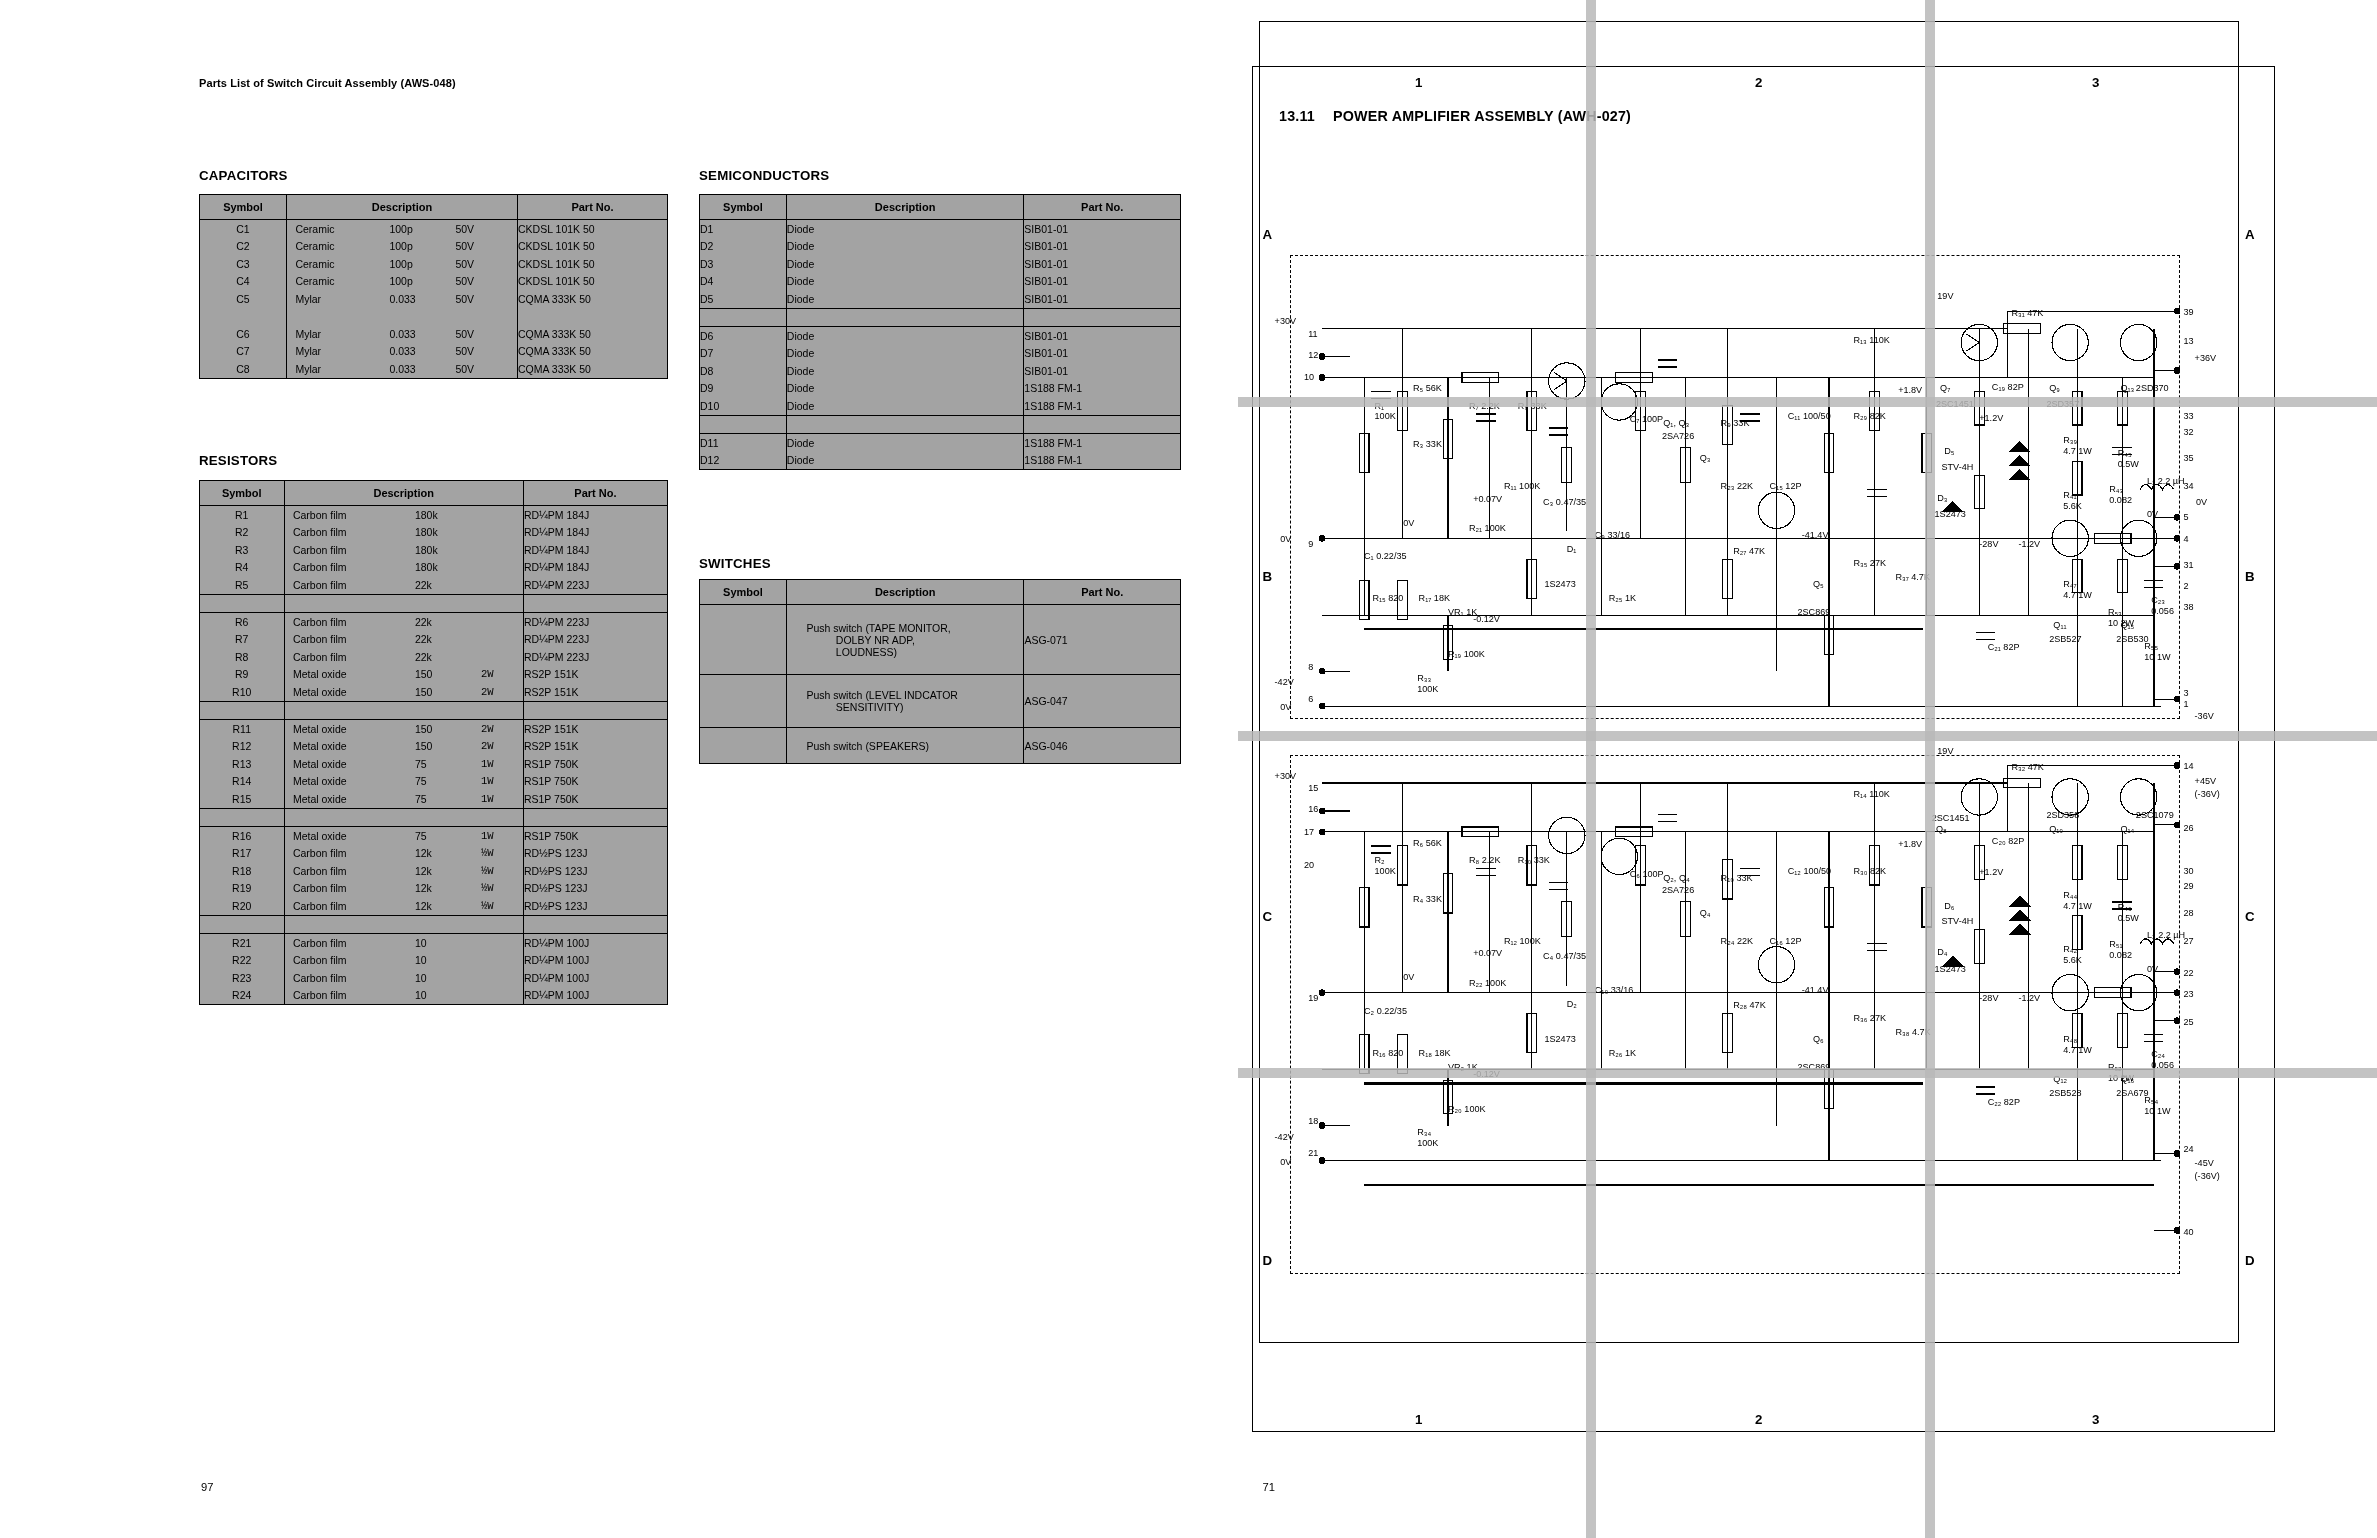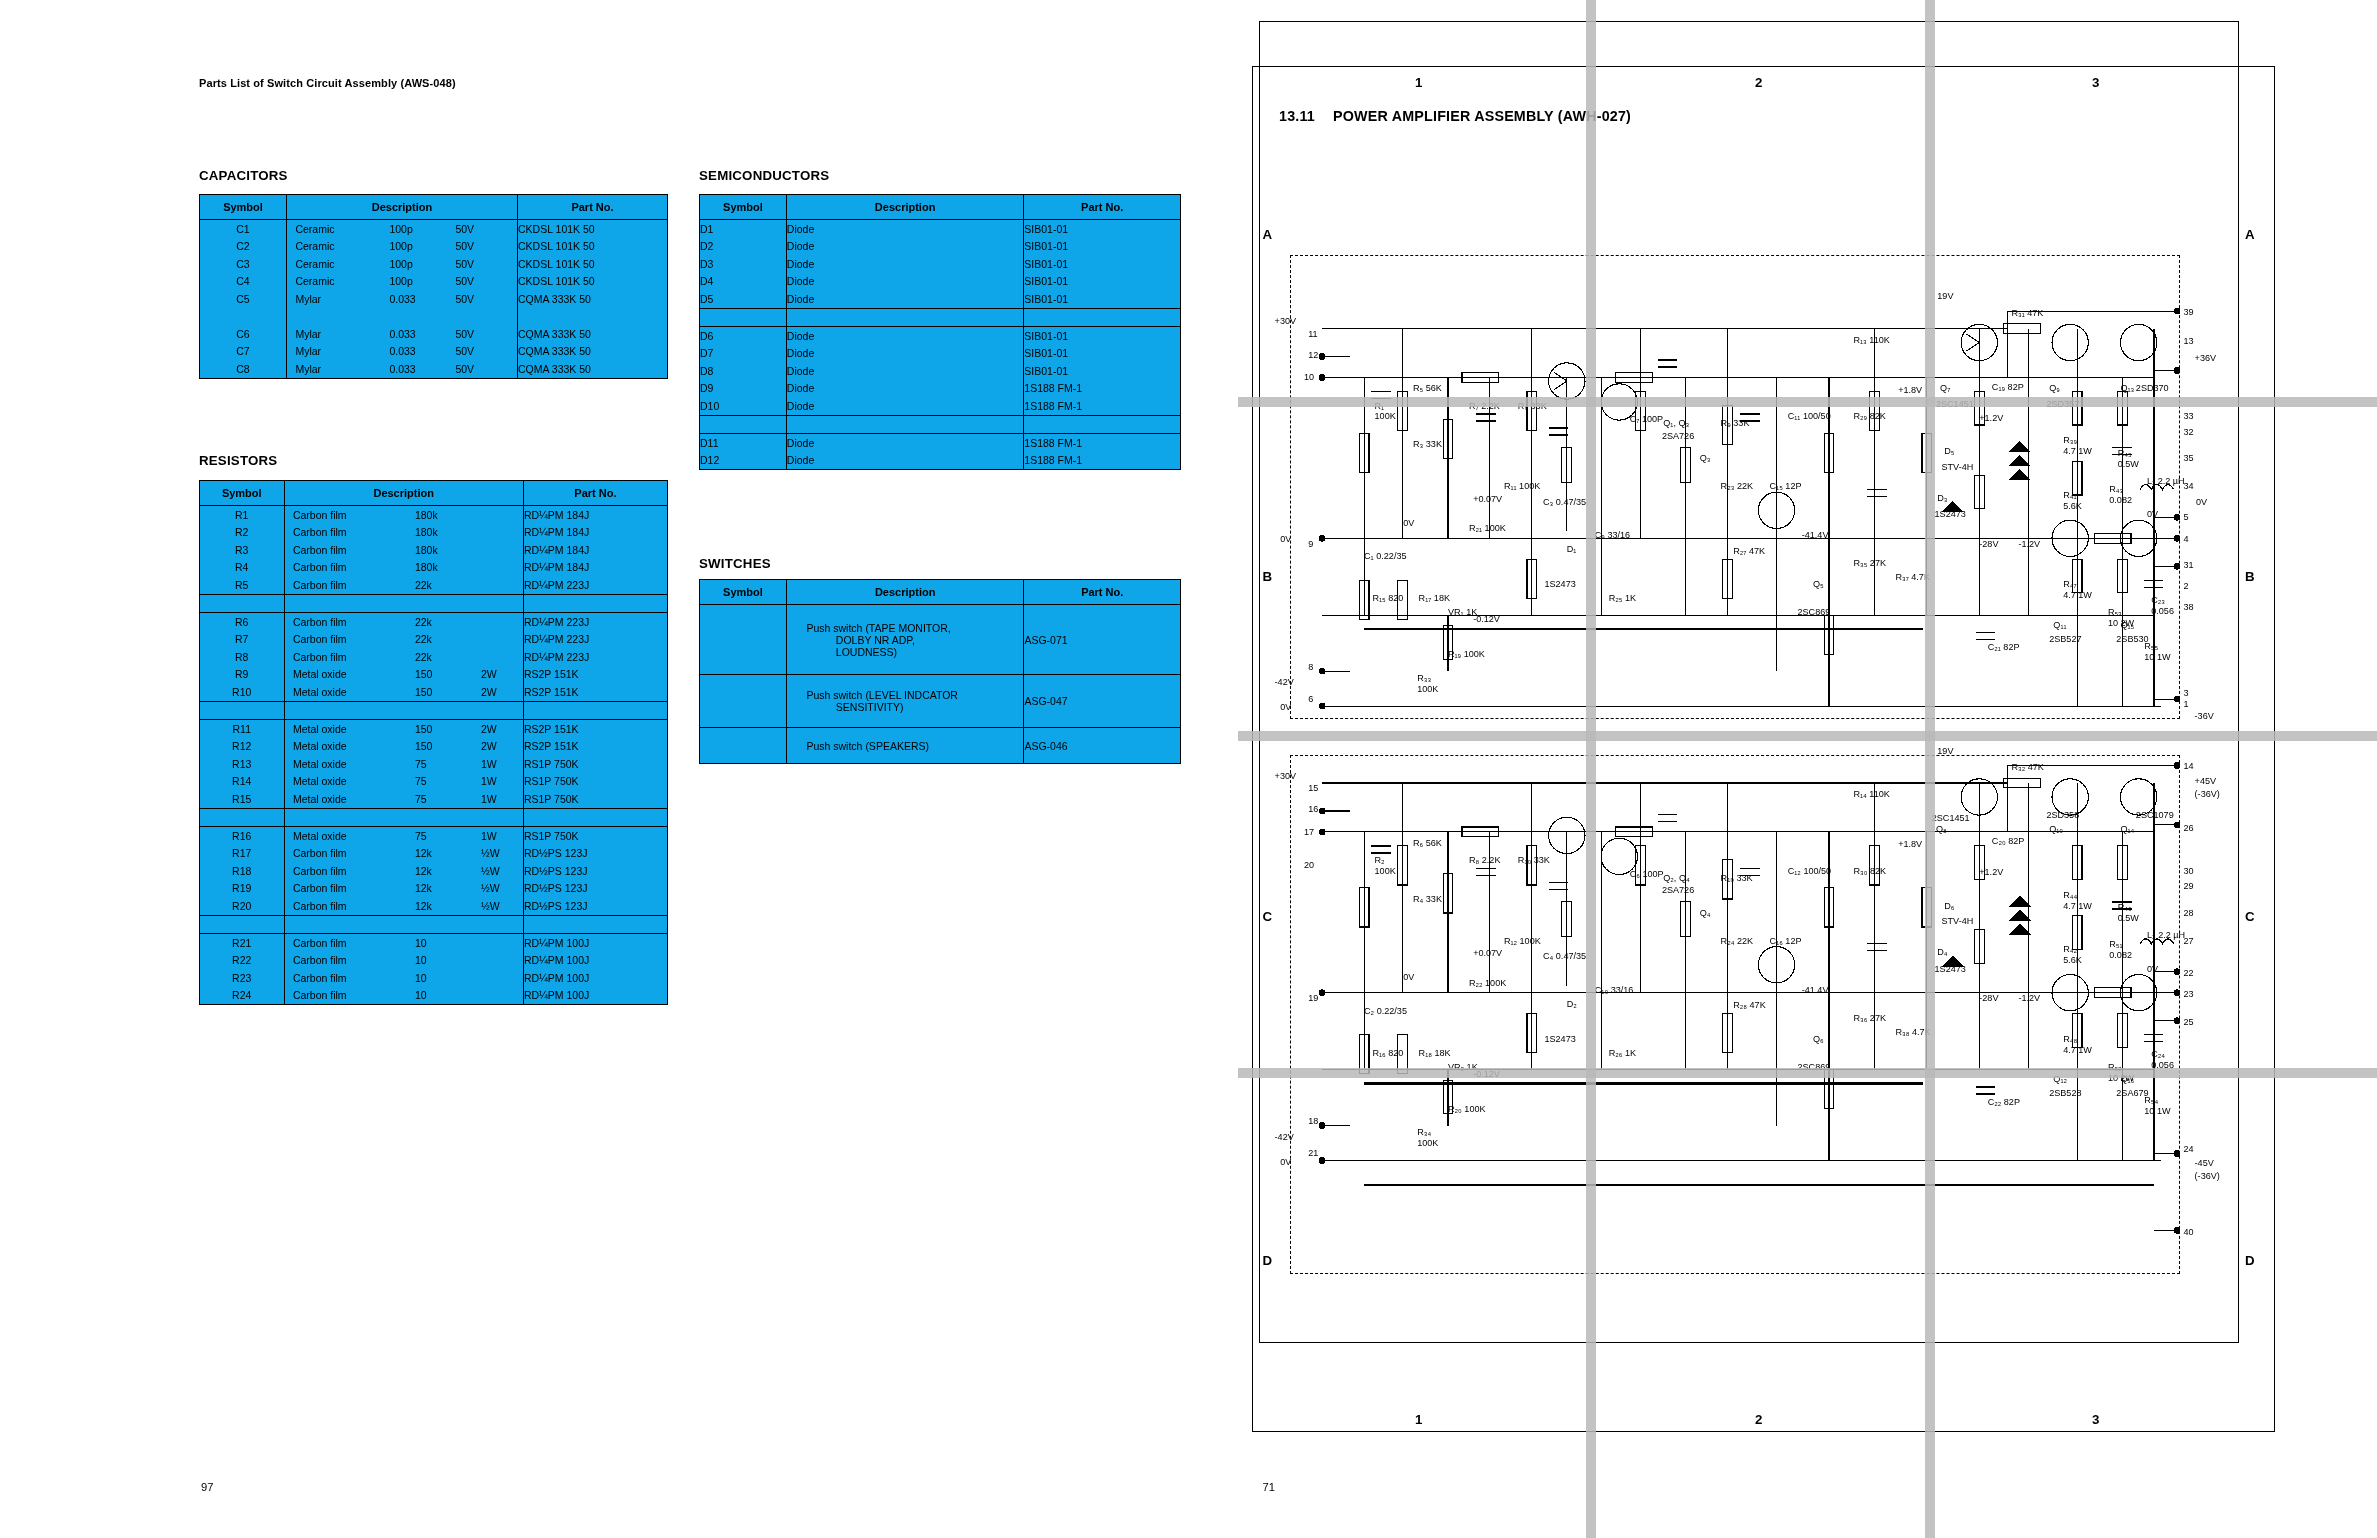--- a/index.html
+++ b/index.html
@@ -40,21 +40,21 @@
   .sec-head {
     position: absolute;
     font-size: 13.3px;
     font-weight: bold;
     letter-spacing: 0.2px;
   }
   table.pl {
     position: absolute;
     border-collapse: collapse;
     font-size: 10.5px;
-    background: #0ea5e9;
+    background: #a3a3a3;
   }
   table.pl td, table.pl th {
     border: 1px solid #000;
     padding: 0;
     vertical-align: middle;
   }
   table.pl th {
     font-weight: bold;
     text-align: center;
     height: 24px;
@@ -74,21 +74,21 @@
     display: flex;
     height: 100%;
     align-items: center;
   }
   .desc .d1 { width: 94px; padding-left: 8.4px; }
   .desc .d2 { width: 66px; }
   .desc .d3 { width: 42px; }
 
   .desc-r .d1 { width: 122px; padding-left: 8.4px; }
   .desc-r .d2 { width: 66px; }
-  .desc-r .d3 { width: 42px; }
+  .desc-r .d3 { width: 42px; font-family: Liberation Mono, monospace; }
 
   .pgnum {
     position: absolute;
     font-size: 11.2px;
   }
 
   
   .right-page {
     position: absolute;
     left: 1238px; top: 0;

